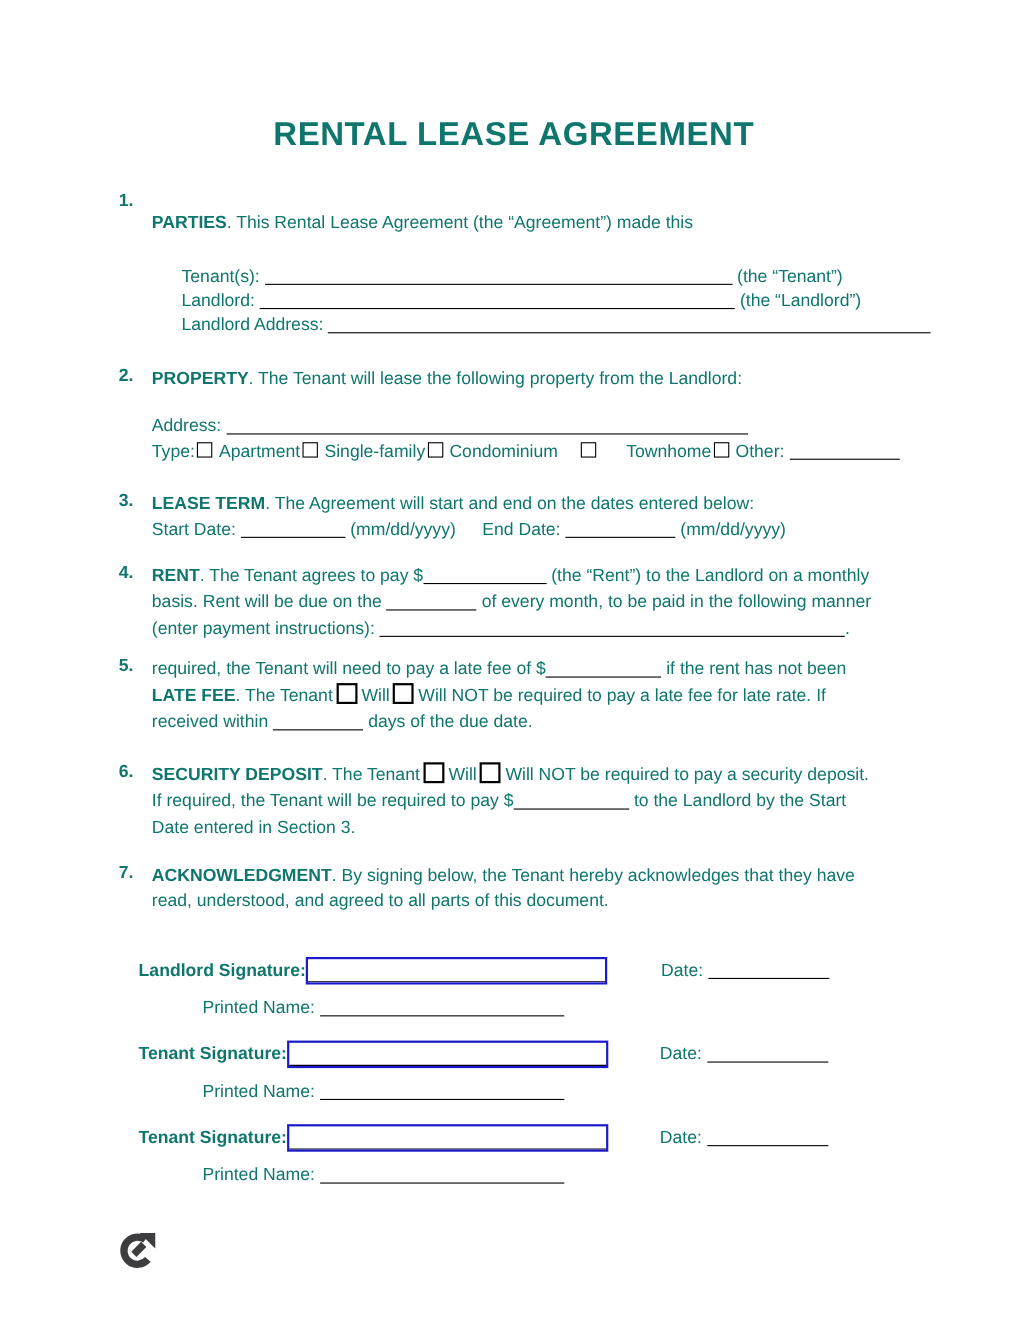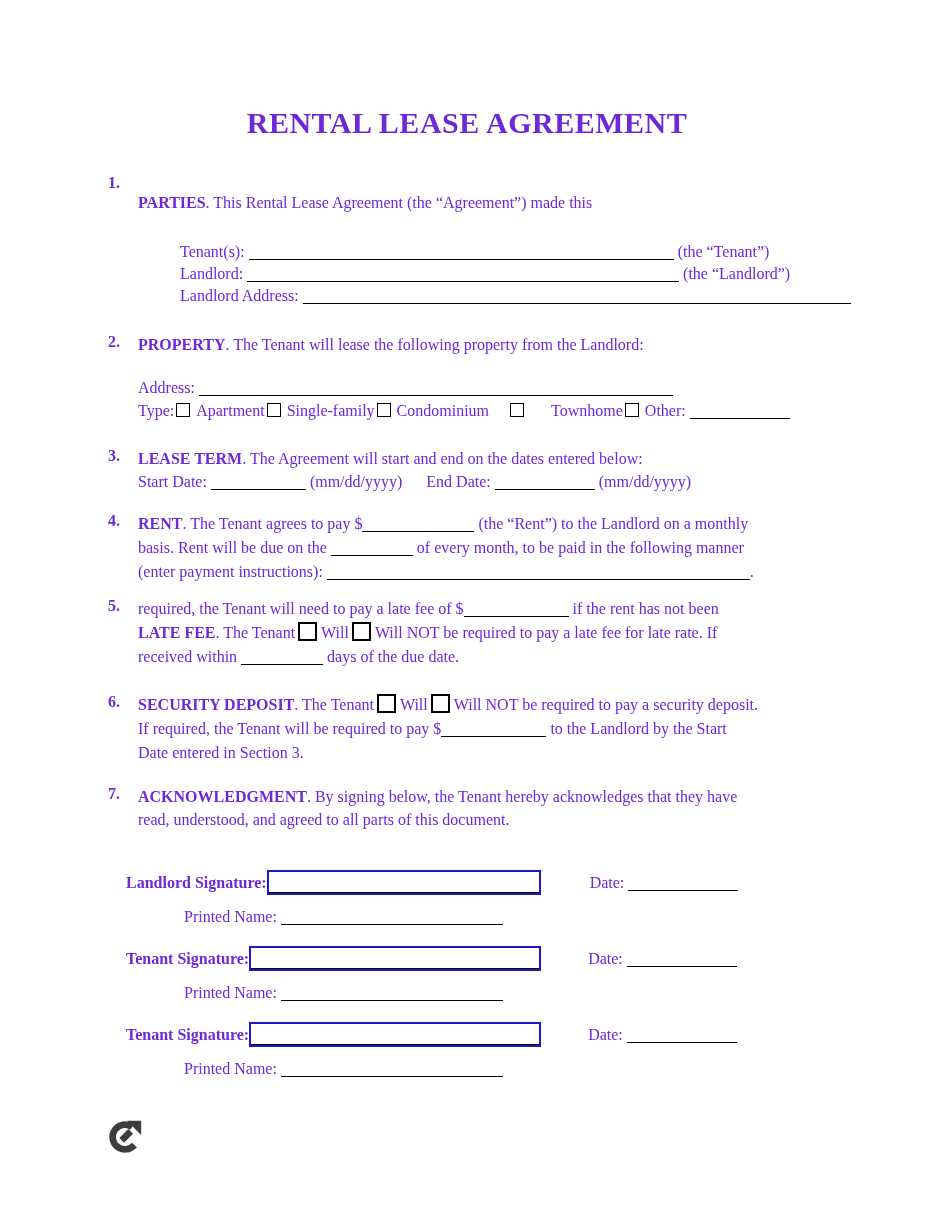--- a/index.html
+++ b/index.html
@@ -1,18 +1,18 @@
 <!DOCTYPE html>
 <html><head>
 <meta charset="utf-8">
 <style>
   html,body{margin:0;padding:0;background:#fff;}
   .page{
     position:relative;width:934px;height:1209px;background:#ffffff;
-    font-family:Liberation Serif, serif;font-size:16px;color:#6d28d9;
+    font-family:Liberation Sans, sans-serif;font-size:16px;color:#0f766e;
     overflow:hidden;
   }
   .title{
     position:absolute;top:106px;left:0;width:934px;margin:0;
     text-align:center;font-size:30px;font-weight:bold;letter-spacing:0.5px;
   }
   .sec{position:absolute;left:108px;width:716px;}
   .sec .num{position:absolute;left:0;top:0;font-weight:bold;}
   .sec .body{margin-left:30px;}
   .line{line-height:23px;white-space:nowrap;}
@@ -64,21 +64,21 @@
   <h1 class="title">RENTAL LEASE AGREEMENT</h1>
 
   <section class="sec lh25" style="top:174px">
     <span class="num">1.</span>
     <div class="body">
       <div class="line"><b>PARTIES</b><span>. This Rental Lease Agreement (the “Agreement”) made this</span></div>
     </div>
   </section>
 
   <section class="sec lh22" style="top:241px;left:165px">
-    <div class="body" style="margin-left:15px">
+    <div class="body" style="margin-left:0">
       <div class="line"><span>Tenant(s):</span> <span class="blank w425"></span> <span>(the “Tenant”)</span></div>
       <div class="line"><span>Landlord:</span> <span class="blank w432"></span> <span>(the “Landlord”)</span></div>
       <div class="line"><span>Landlord Address:</span> <span class="blank w548"></span></div>
     </div>
   </section>
 
   <section class="sec" style="top:333px">
     <span class="num">2.</span>
     <div class="body">
       <div class="line"><b>PROPERTY</b><span>. The Tenant will lease the following property from the Landlord:</span></div>

